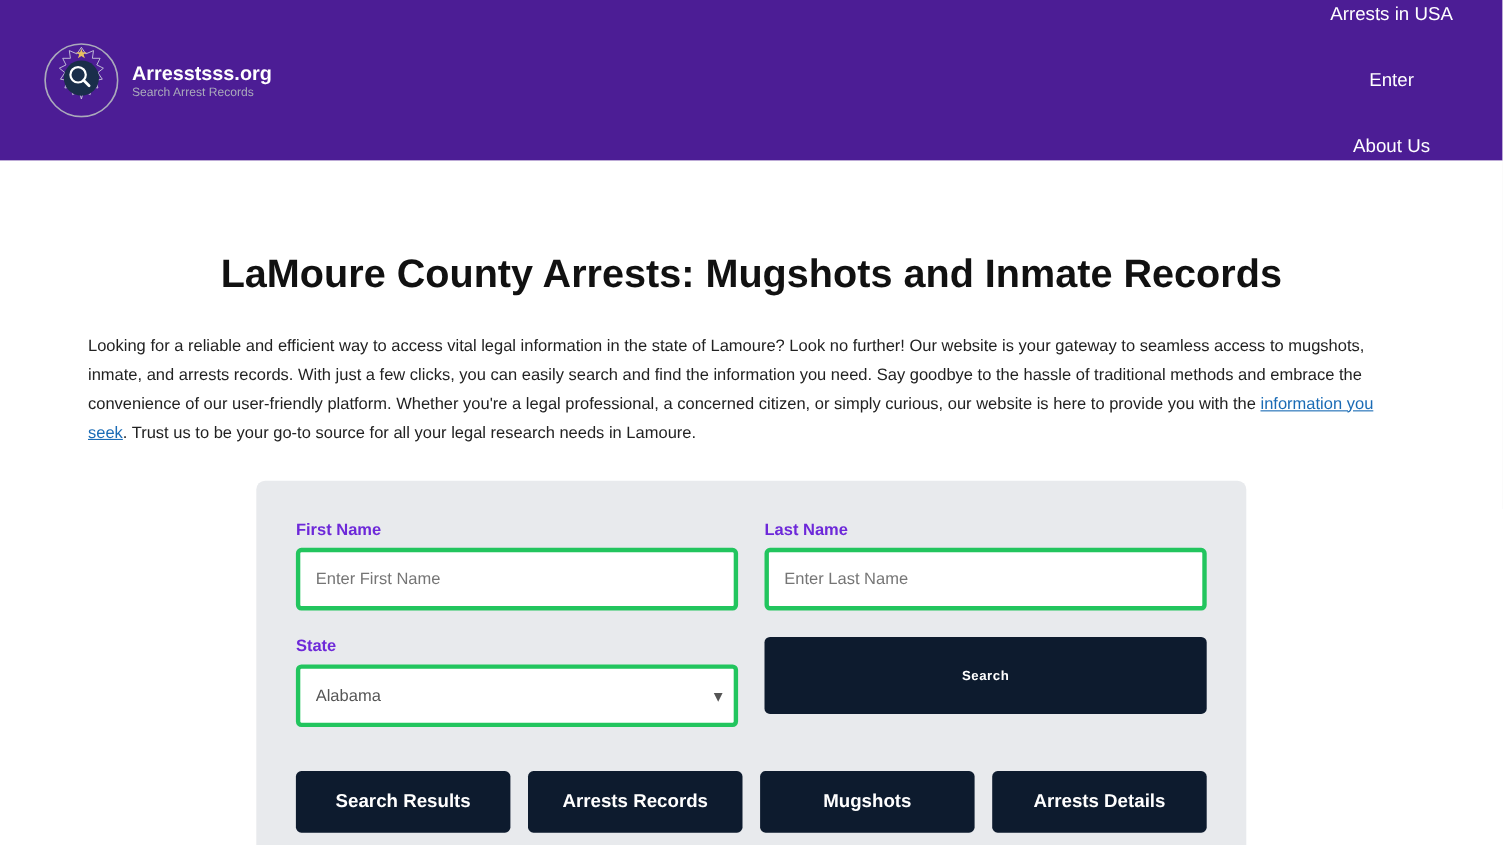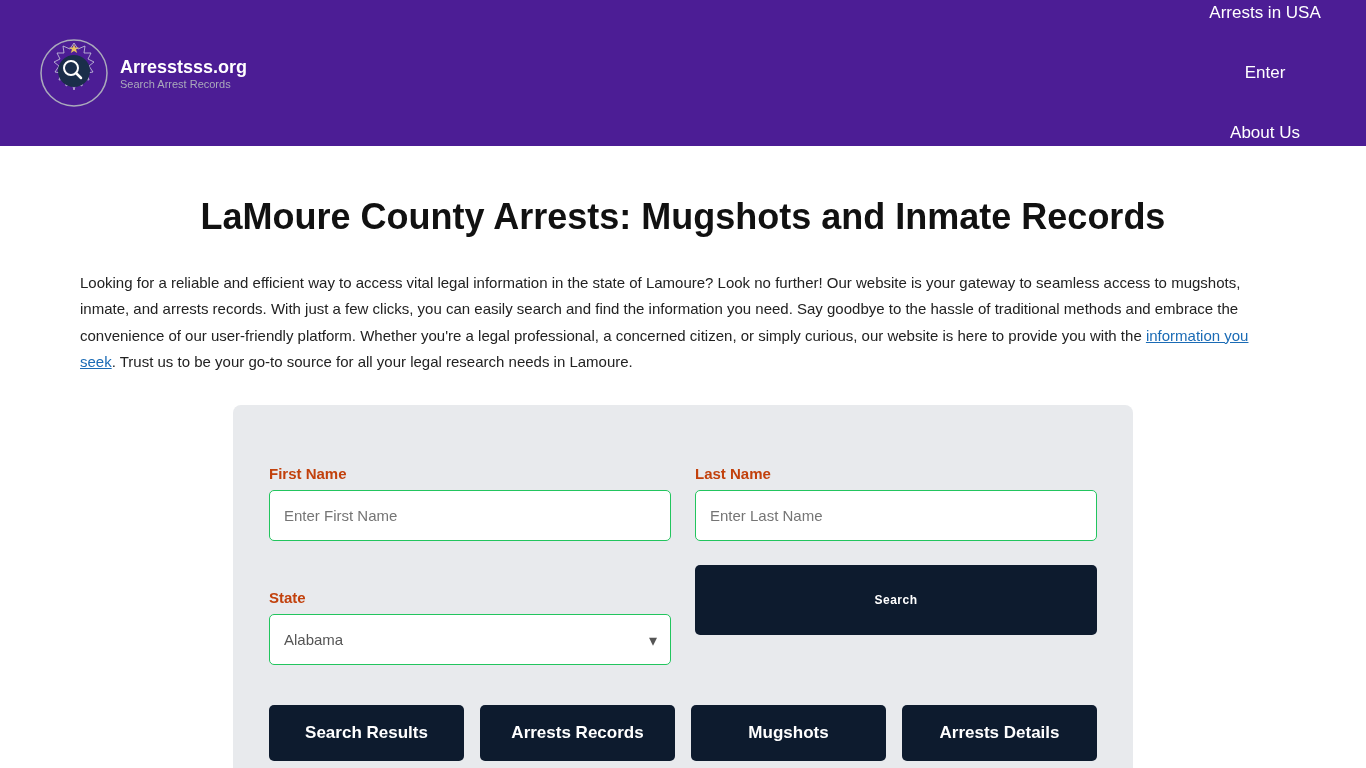--- a/index.html
+++ b/index.html
@@ -58,20 +58,21 @@
       padding: 50px 80px 80px;
     }
 
     .page-title {
       text-align: center;
       font-size: 36px;
       font-weight: bold;
       color: #111;
       margin-bottom: 32px;
       font-family: Arial, sans-serif;
+      margin-top: 32px;
     }
 
     .description {
       font-size: 15px;
       line-height: 1.75;
       color: #222;
       margin-bottom: 30px;
       font-family: Arial, sans-serif;
     }
     .description a {
@@ -95,28 +96,27 @@
     }
     .form-group {
       display: flex;
       flex-direction: column;
       flex: 1;
       gap: 8px;
     }
     .form-group label {
       font-size: 15px;
       font-weight: bold;
-      color: #c2410c;
-      font-family: Arial, sans-serif;
-      margin-top: 24px;
+      color: #6d28d9;
+      font-family: Arial, sans-serif;
     }
     .form-group input,
     .form-group select {
       padding: 16px 14px;
-      border: 1px solid #22c55e;
+      border: 4px solid #22c55e;
       border-radius: 5px;
       font-size: 15px;
       color: #555;
       background: #fff;
       font-family: Arial, sans-serif;
       outline: none;
     }
     .form-group select {
       appearance: none;
       background-image: none;

